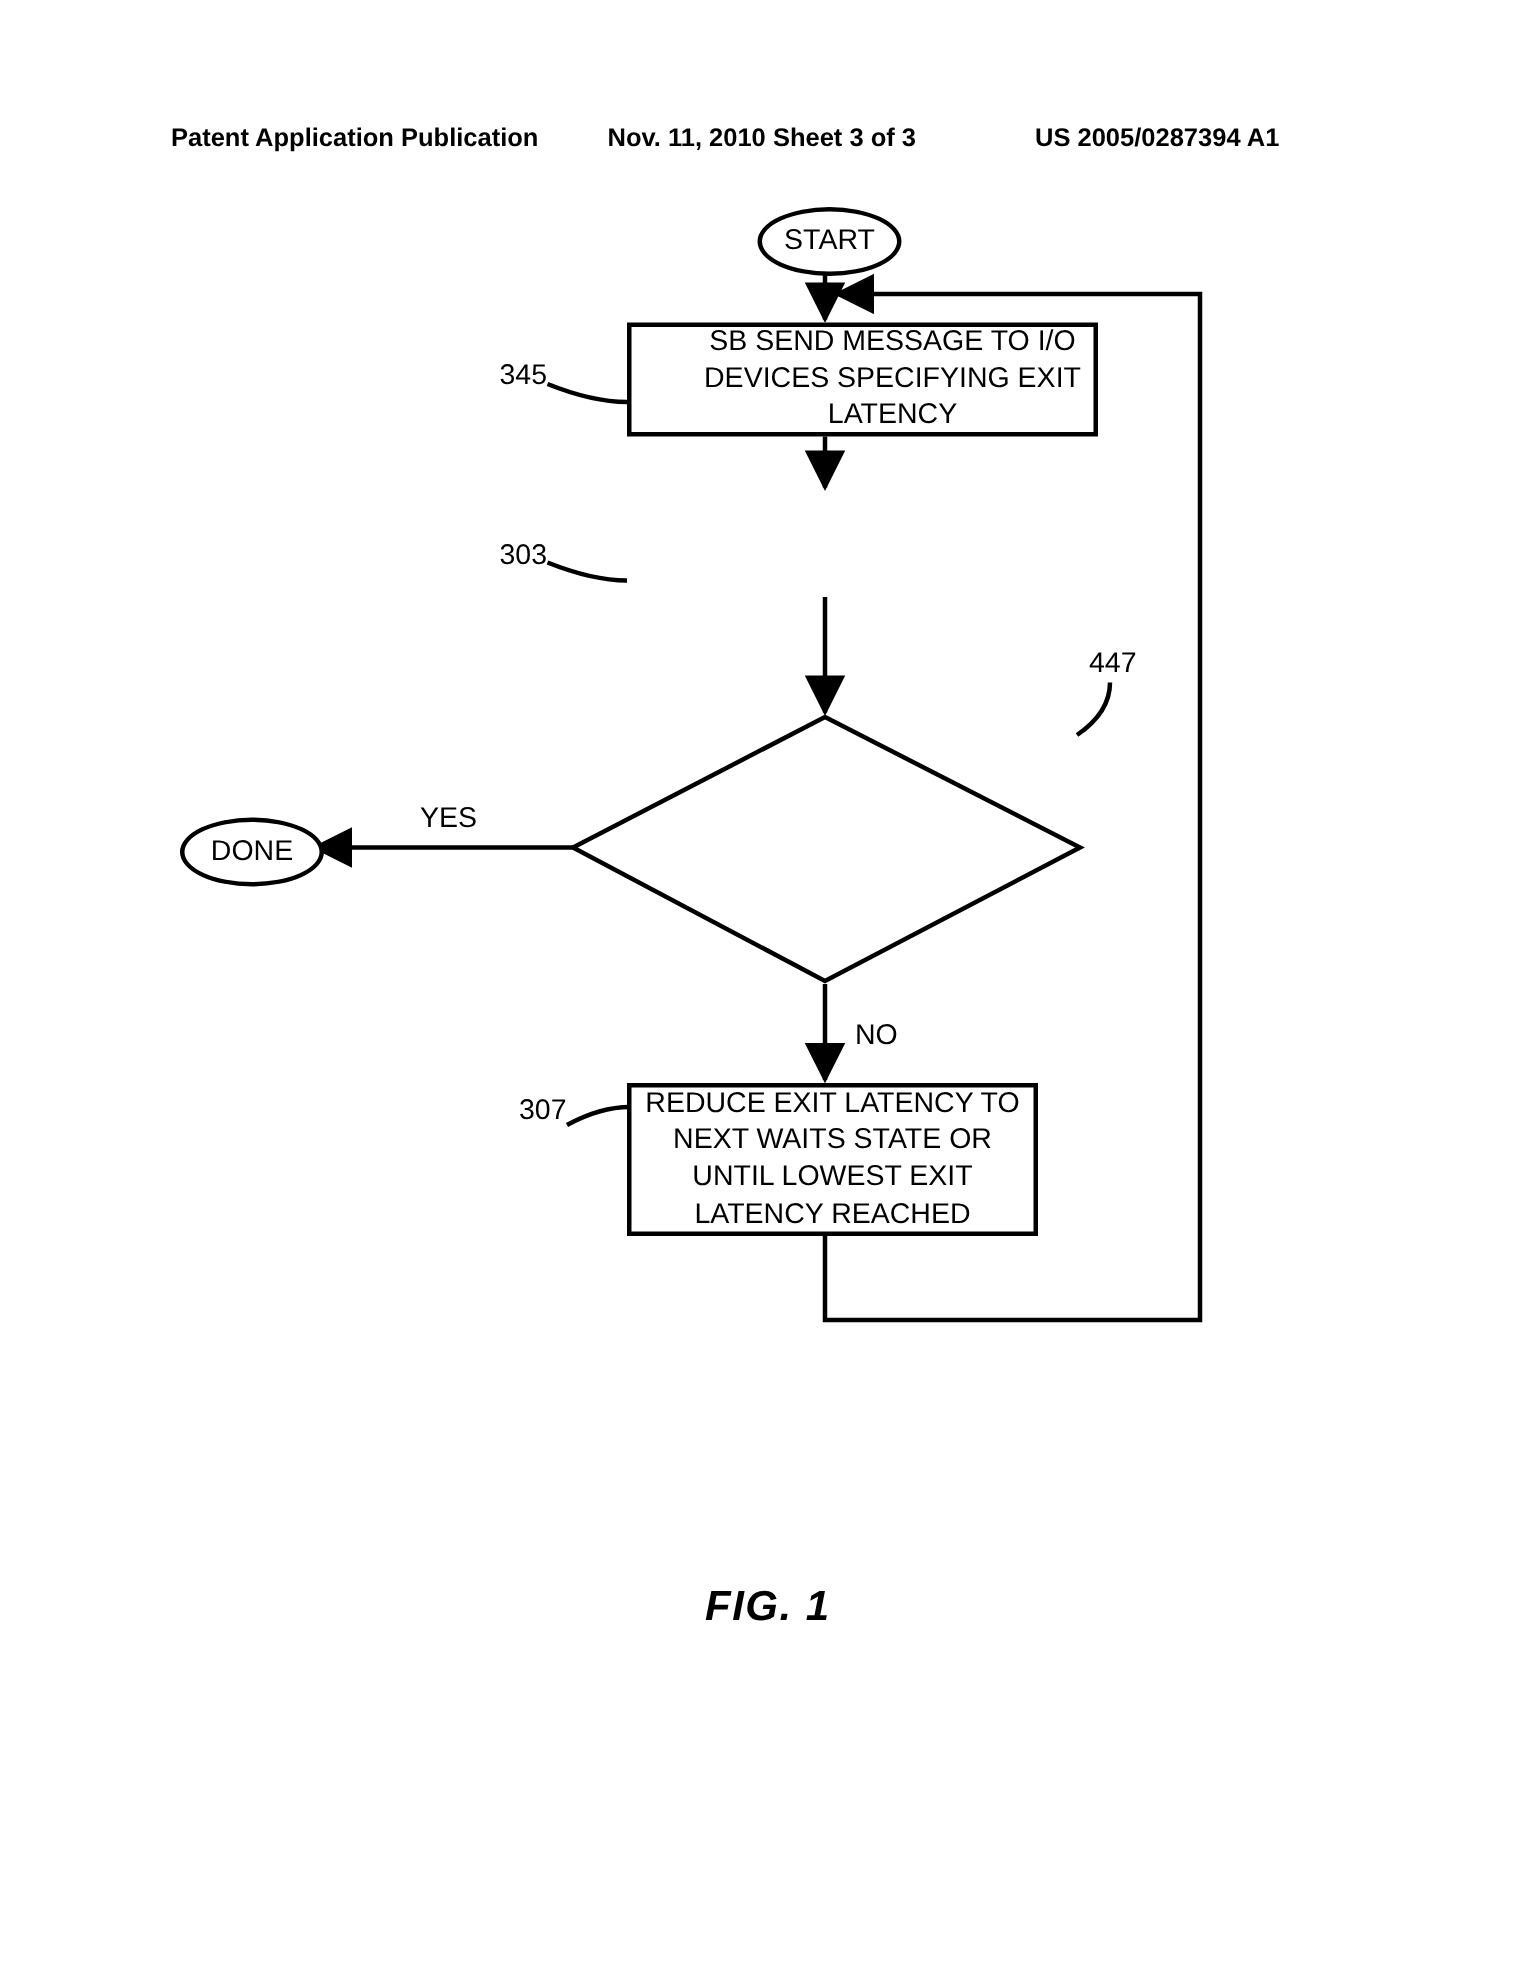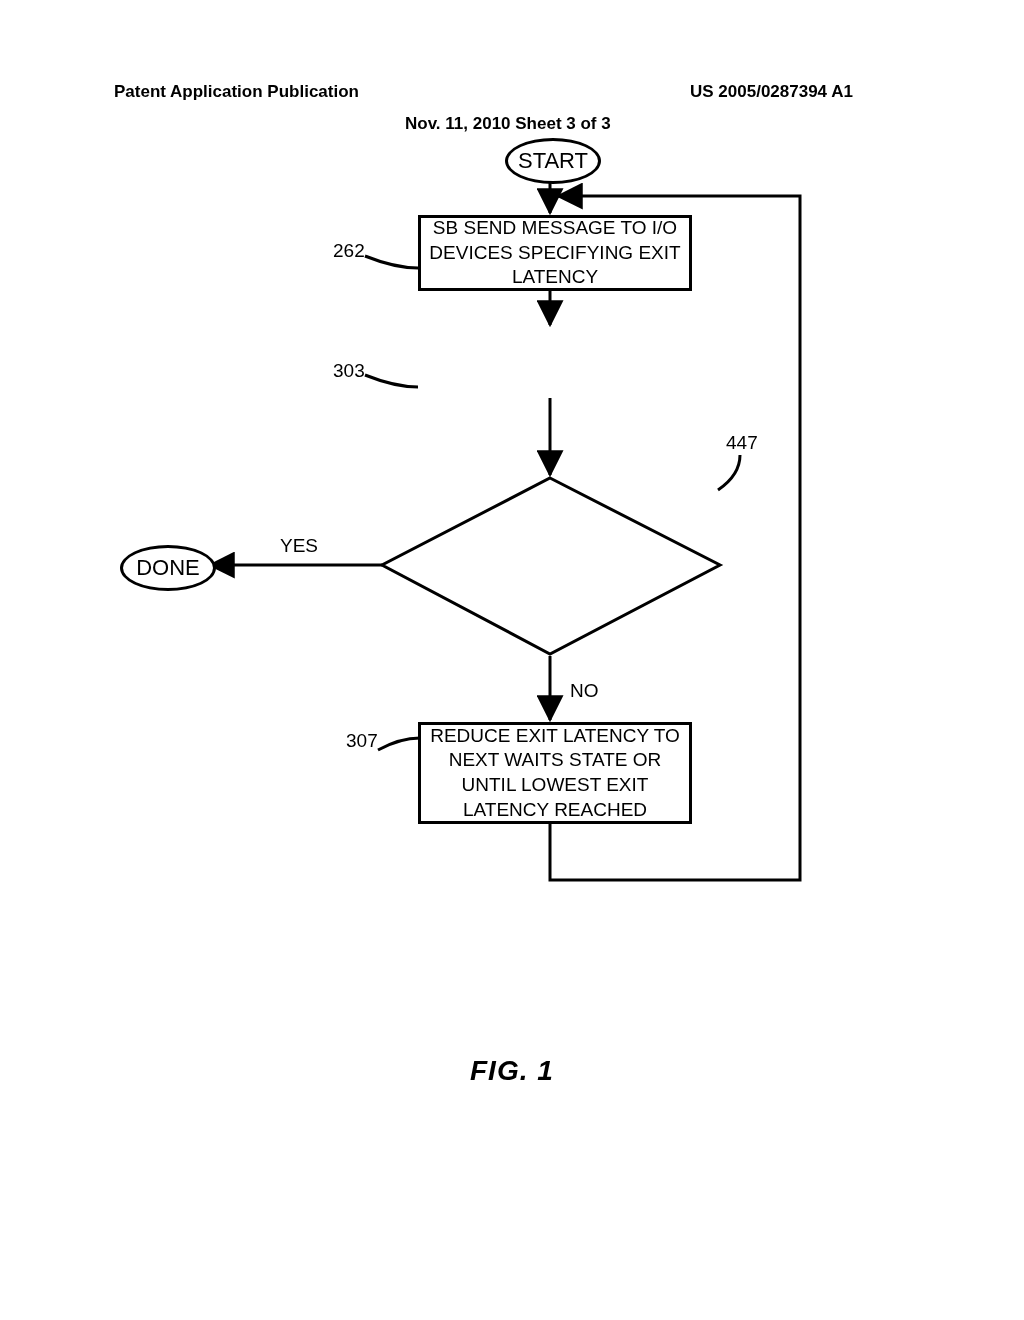--- a/index.html
+++ b/index.html
@@ -36,21 +36,21 @@
     font-stretch: condensed;
   }
   .ellipse {
     position: absolute;
     border: 3px solid #000;
     border-radius: 50%;
     text-align: right;
     display: flex;
     align-items: center;
     justify-content: center;
-    font-size: 22px;
+    font-size: 19px;
     background: #fff;
     font-stretch: condensed;
   }
   .label {
     position: absolute;
     font-size: 19px;
     text-align: center;
     font-stretch: condensed;
   }
   .fig {
@@ -74,21 +74,21 @@
     line-height: 1.25;
     width: 260px;
     font-stretch: condensed;
   }
 </style>
 </head>
 <body>
 <div class="page">
 
 <div class="hdr" style="left:114px;">Patent Application Publication</div>
-<div class="hdr" style="left:405px;margin-top:32px;">Nov. 11, 2010  Sheet 3 of 3</div>
+<div class="hdr" style="left:405px;">Nov. 11, 2010  Sheet 3 of 3</div>
 <div class="hdr" style="left:690px;">US 2005/0287394 A1</div>
 
 <svg class="flow">
   <defs>
     <marker id="arrow" viewBox="0 0 12 12" refX="11" refY="6" markerWidth="9" markerHeight="9" orient="auto-start-reverse">
       <path d="M0,0 L12,6 L0,12 Z" fill="#000"></path>
     </marker>
   </defs>
 
   <line x1="550" y1="178" x2="550" y2="213" stroke="#000" stroke-width="3" marker-end="url(#arrow)"></line>
@@ -109,24 +109,24 @@
 
   <path d="M365,375 Q395,387 418,387" stroke="#000" stroke-width="3" fill="none"></path>
 
   <path d="M378,750 Q400,738 420,738" stroke="#000" stroke-width="3" fill="none"></path>
 </svg>
 
 <div class="ellipse" style="left:505px; top:138px; width:90px; height:40px;">
   <span>START</span>
 </div>
 
-<div class="box" style="left:418px; top:215px; width:268px; height:70px;">
+<div class="box" style="left:418px; top:215px; width:268px; height:70px;padding-left:40px;">
   <span>SB SEND MESSAGE TO I/O DEVICES SPECIFYING EXIT LATENCY</span>
 </div>
-<div class="label" style="left:333px; top:240px;">262</div>
+<div class="label" style="left:333px; top:240px;">345</div>
 
 <div class="label" style="left:333px; top:360px;">303</div>
 
 <svg class="flow" style="pointer-events:none;">
   <polygon points="550,478 720,565 550,654 382,565" fill="#fff" stroke="#000" stroke-width="3"></polygon>
 </svg>
 <div class="label" style="left:726px; top:432px;">447</div>
 
 <div class="label" style="left:280px; top:535px;">YES</div>
 <div class="label" style="left:570px; top:680px;">NO</div>

